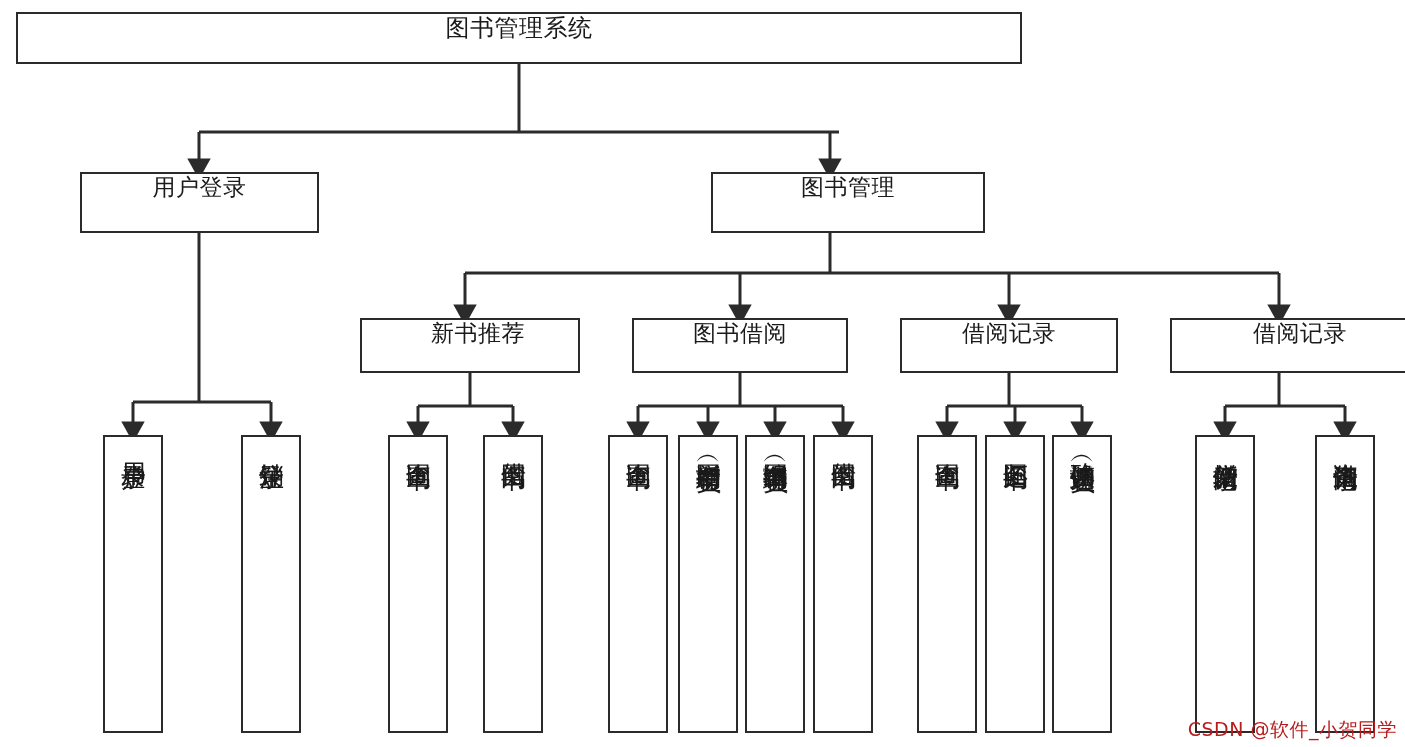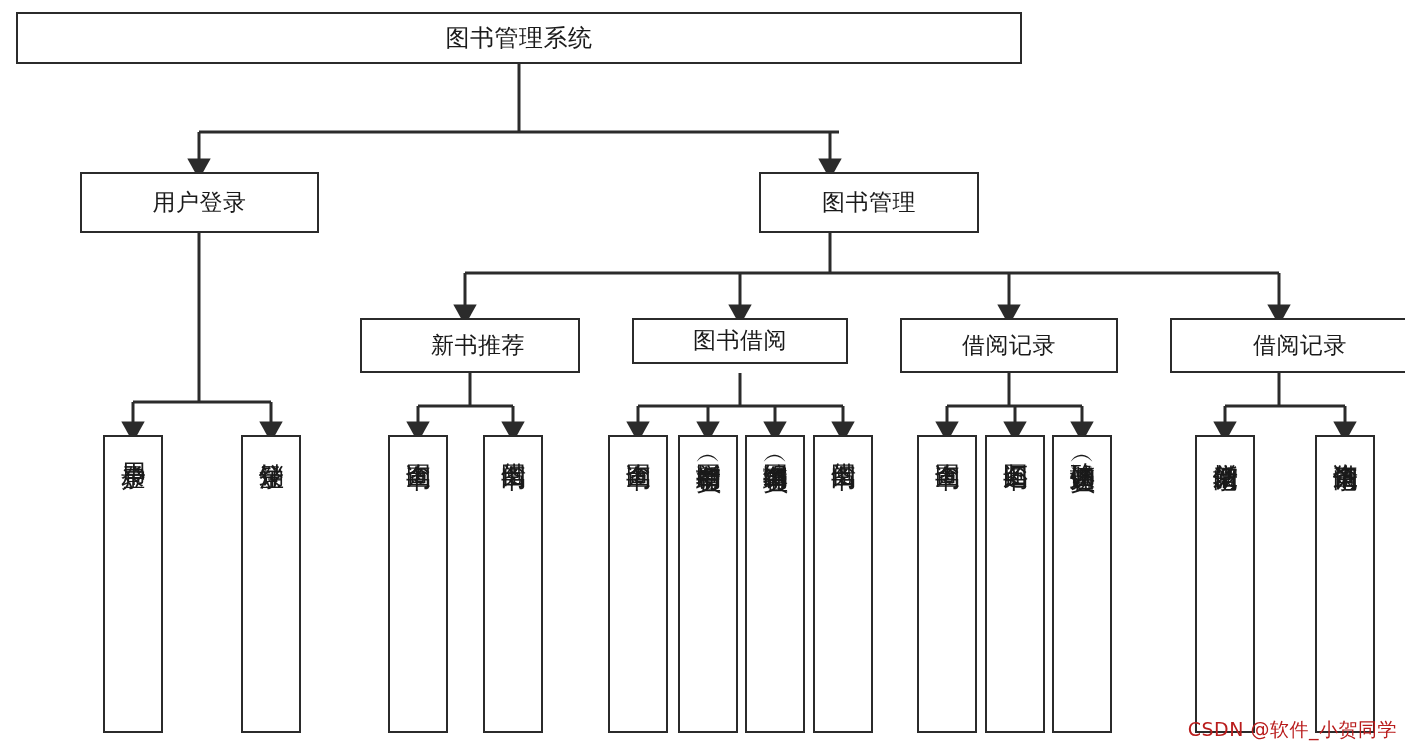--- a/index.html
+++ b/index.html
@@ -23,21 +23,21 @@
     top: 0;
     width: 1405px;
     height: 747px;
   }
   .node {
     position: absolute;
     box-sizing: border-box;
     background: #ffffff;
     border: 2px solid #2b2b2b;
     display: flex;
-    align-items: center;
+    align-items: flex-start;
     justify-content: center;
     color: #1a1a1a;
   }
   .node-label {
     display: block;
     text-align: center;
     line-height: 1.18;
     white-space: pre;
   }
   .node.horizontal .node-label {
@@ -125,28 +125,28 @@
     </g>
   </svg>
 
   <div class="node root horizontal" style="left:16px; top:12px; width:1006px; height:52px;">
     <span class="node-label">图书管理系统</span>
   </div>
 
   <div class="node horizontal" style="left:80px; top:172px; width:239px; height:61px;">
     <span class="node-label">用户登录</span>
   </div>
-  <div class="node horizontal" style="left:711px; top:172px; width:220px; height:61px;margin-left:48px;">
+  <div class="node horizontal" style="left:711px; top:172px; width:274px; height:61px;">
     <span class="node-label">图书管理</span>
   </div>
 
   <div class="node horizontal" style="left:360px; top:318px; width:220px; height:55px;padding-left:16px;">
     <span class="node-label">新书推荐</span>
   </div>
-  <div class="node horizontal" style="left:632px; top:318px; width:216px; height:46px;">
+  <div class="node horizontal" style="left:632px; top:318px; width:216px; height:55px;">
     <span class="node-label">图书借阅</span>
   </div>
   <div class="node horizontal" style="left:900px; top:318px; width:218px; height:55px;">
     <span class="node-label">借阅记录</span>
   </div>
   <div class="node horizontal" style="left:1170px; top:318px; width:260px; height:55px;">
     <span class="node-label">借阅记录</span>
   </div>
 
   <div class="node vertical" style="left:103px; top:435px; width:60px; height:298px;">

